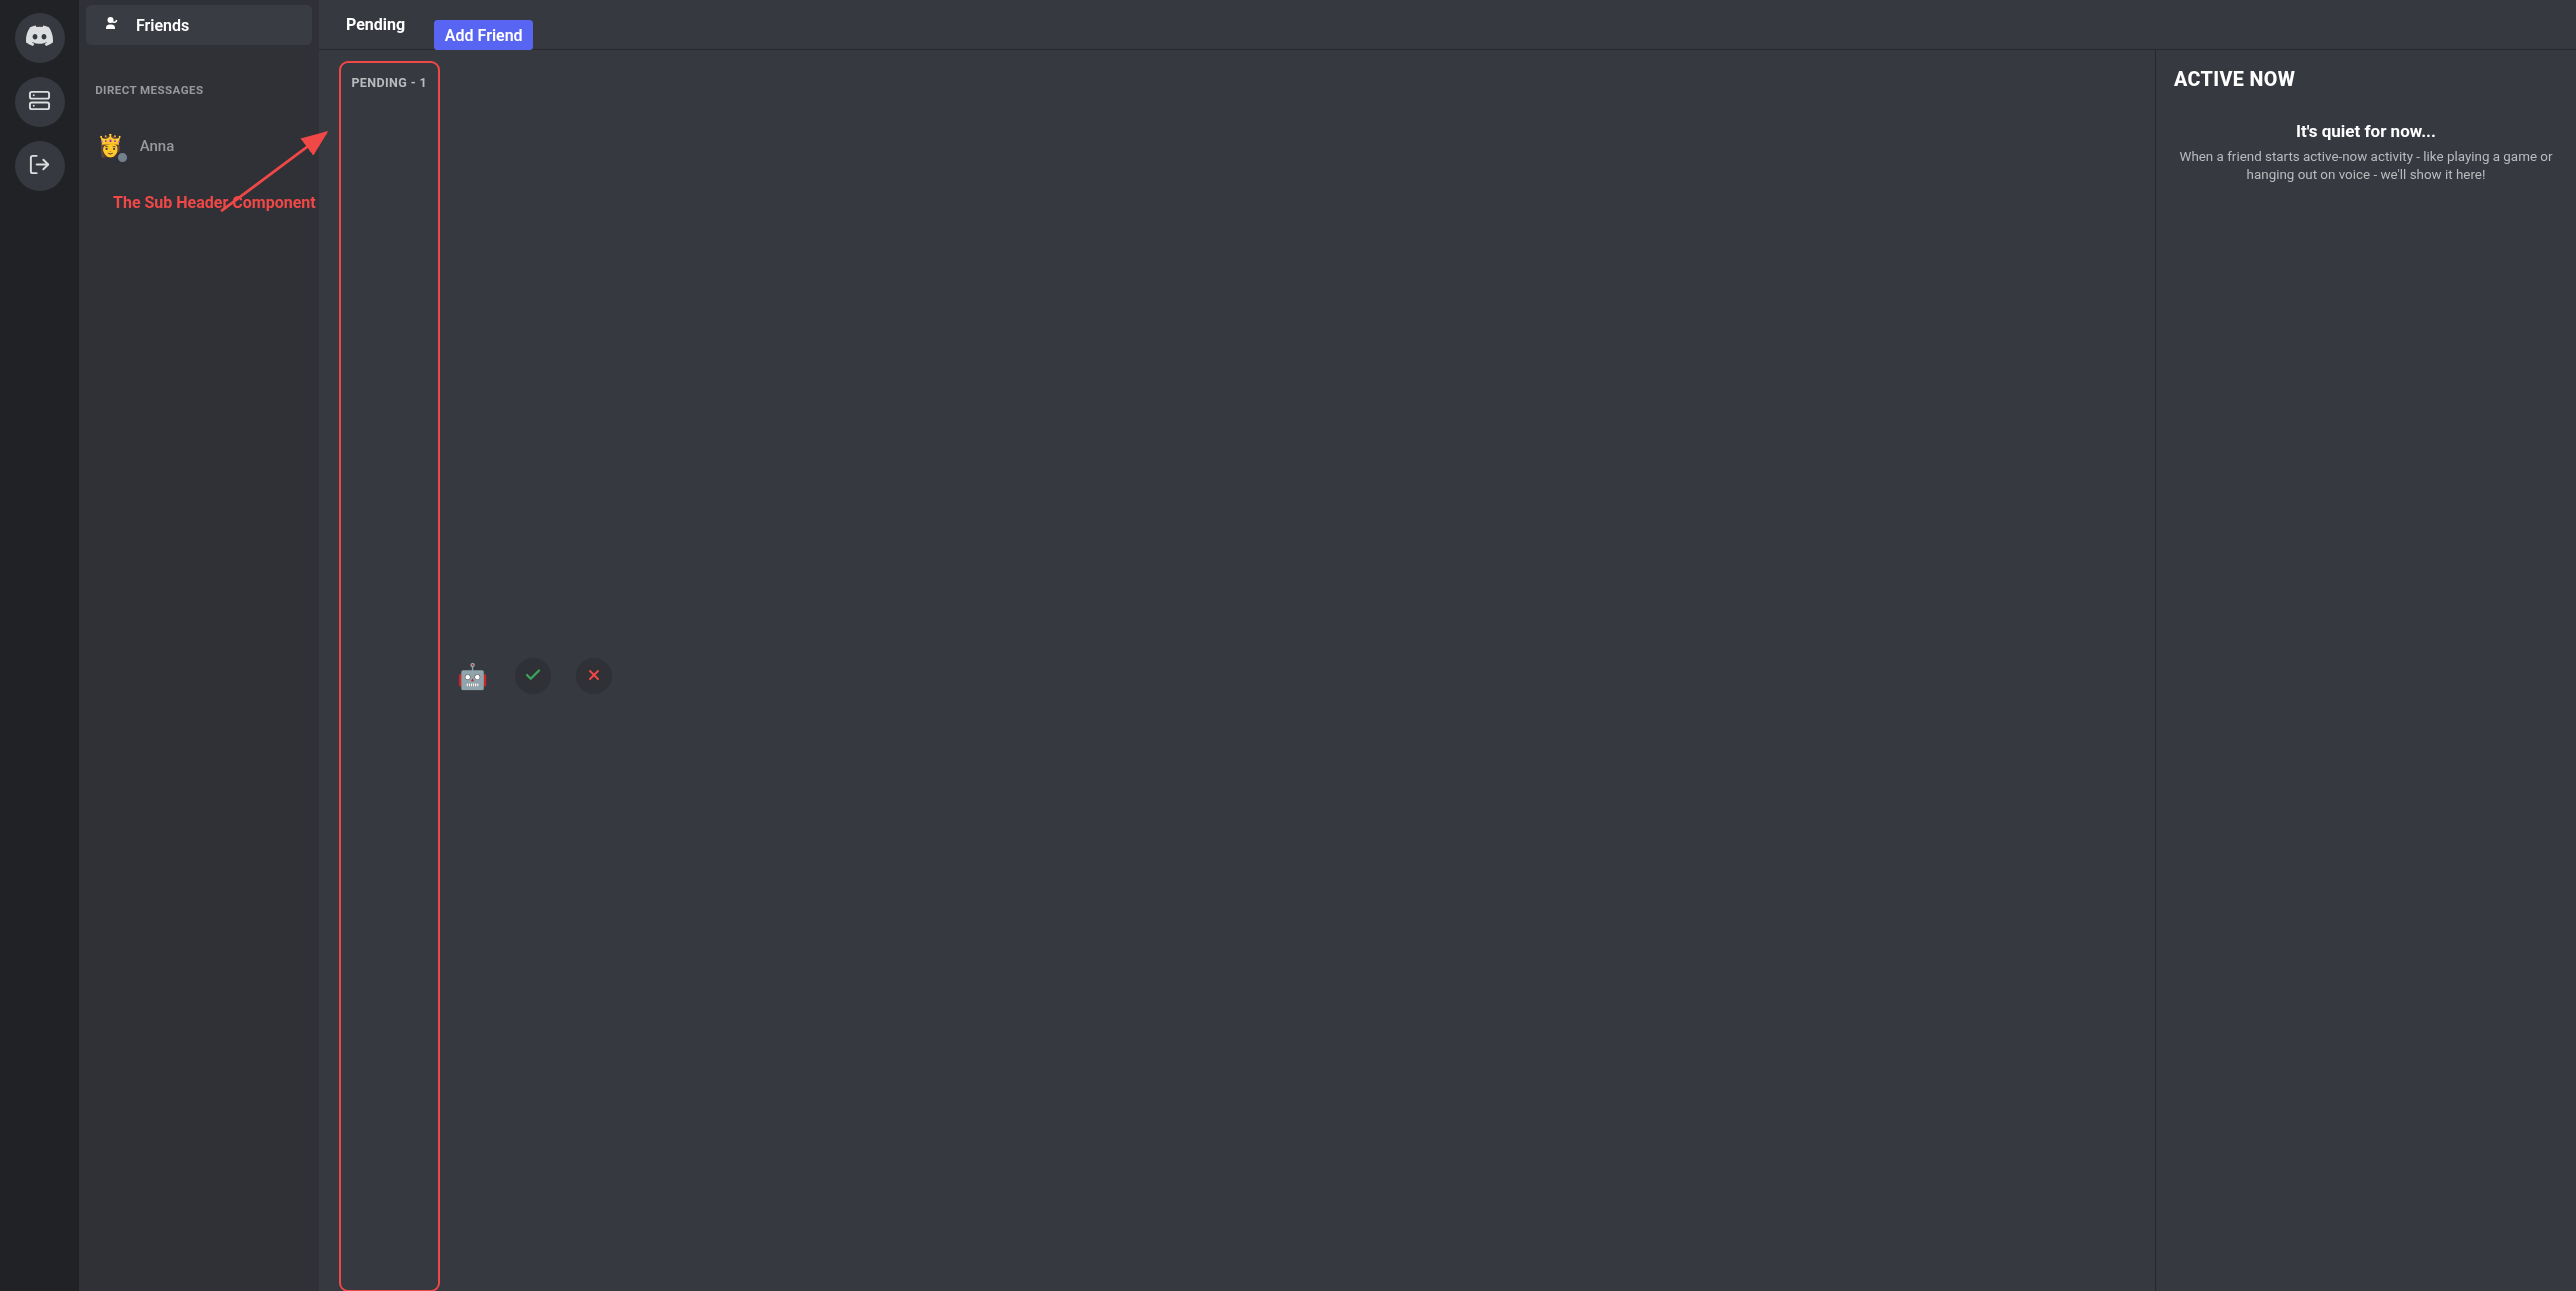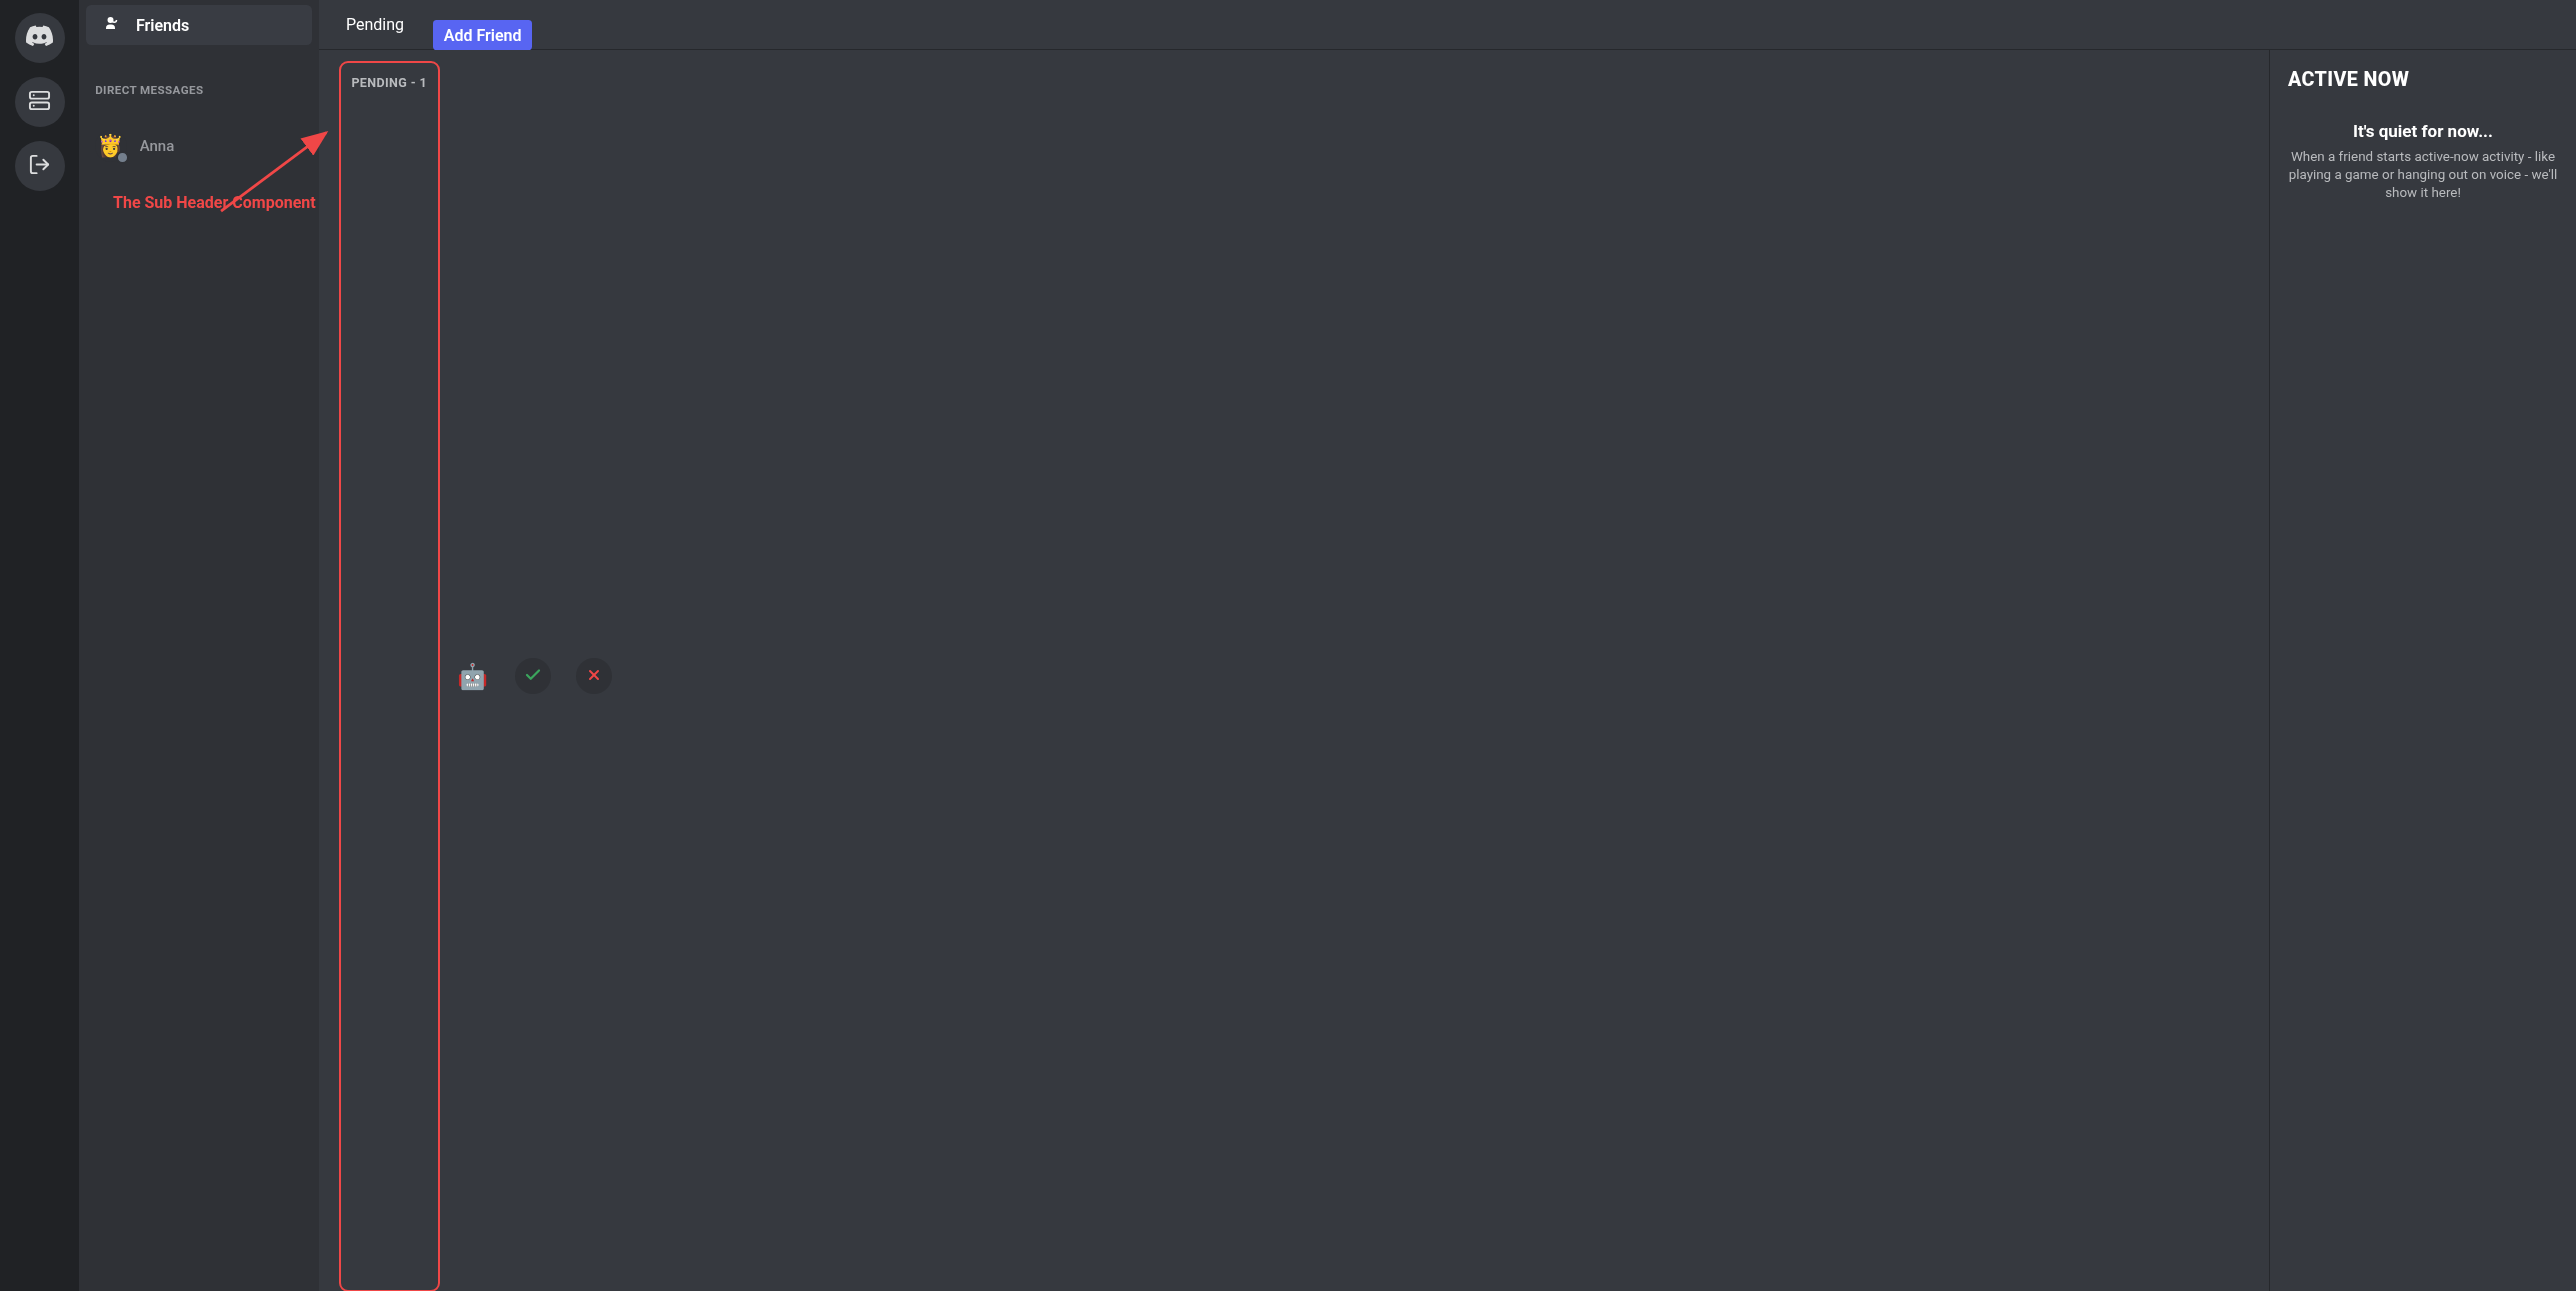--- a/index.html
+++ b/index.html
@@ -104,21 +104,21 @@
       height: 50px;
       display: flex;
       align-items: center;
       padding: 0 27px;
       gap: 29px;
       border-bottom: 0.9px solid #26282c;
     }
     .tab {
       color: #fff;
       font-size: 16px;
-      font-weight: 400;
+      font-weight: 700;
       cursor: pointer;
     }
     .add-friend-btn {
       background: #5865f2;
       color: #fff;
       font-size: 16px;
       font-weight: 600;
       padding: 5.4px 10.7px;
       border-radius: 3.6px;
       cursor: pointer;
@@ -169,21 +169,21 @@
       height: 36px;
       border-radius: 50%;
       background: #2f3136;
       display: flex;
       align-items: center;
       justify-content: center;
       cursor: pointer;
       margin-left: 9px;
     }
     .now-col {
-      width: 307px;
+      width: 421px;
       border-left: 0.9px solid #26282c;
       padding: 18px 18px;
     }
     .now-title {
       color: #fff;
       font-size: 19.7px;
       font-weight: 800;
       letter-spacing: 0.4px;
     }
     .quiet-title {

